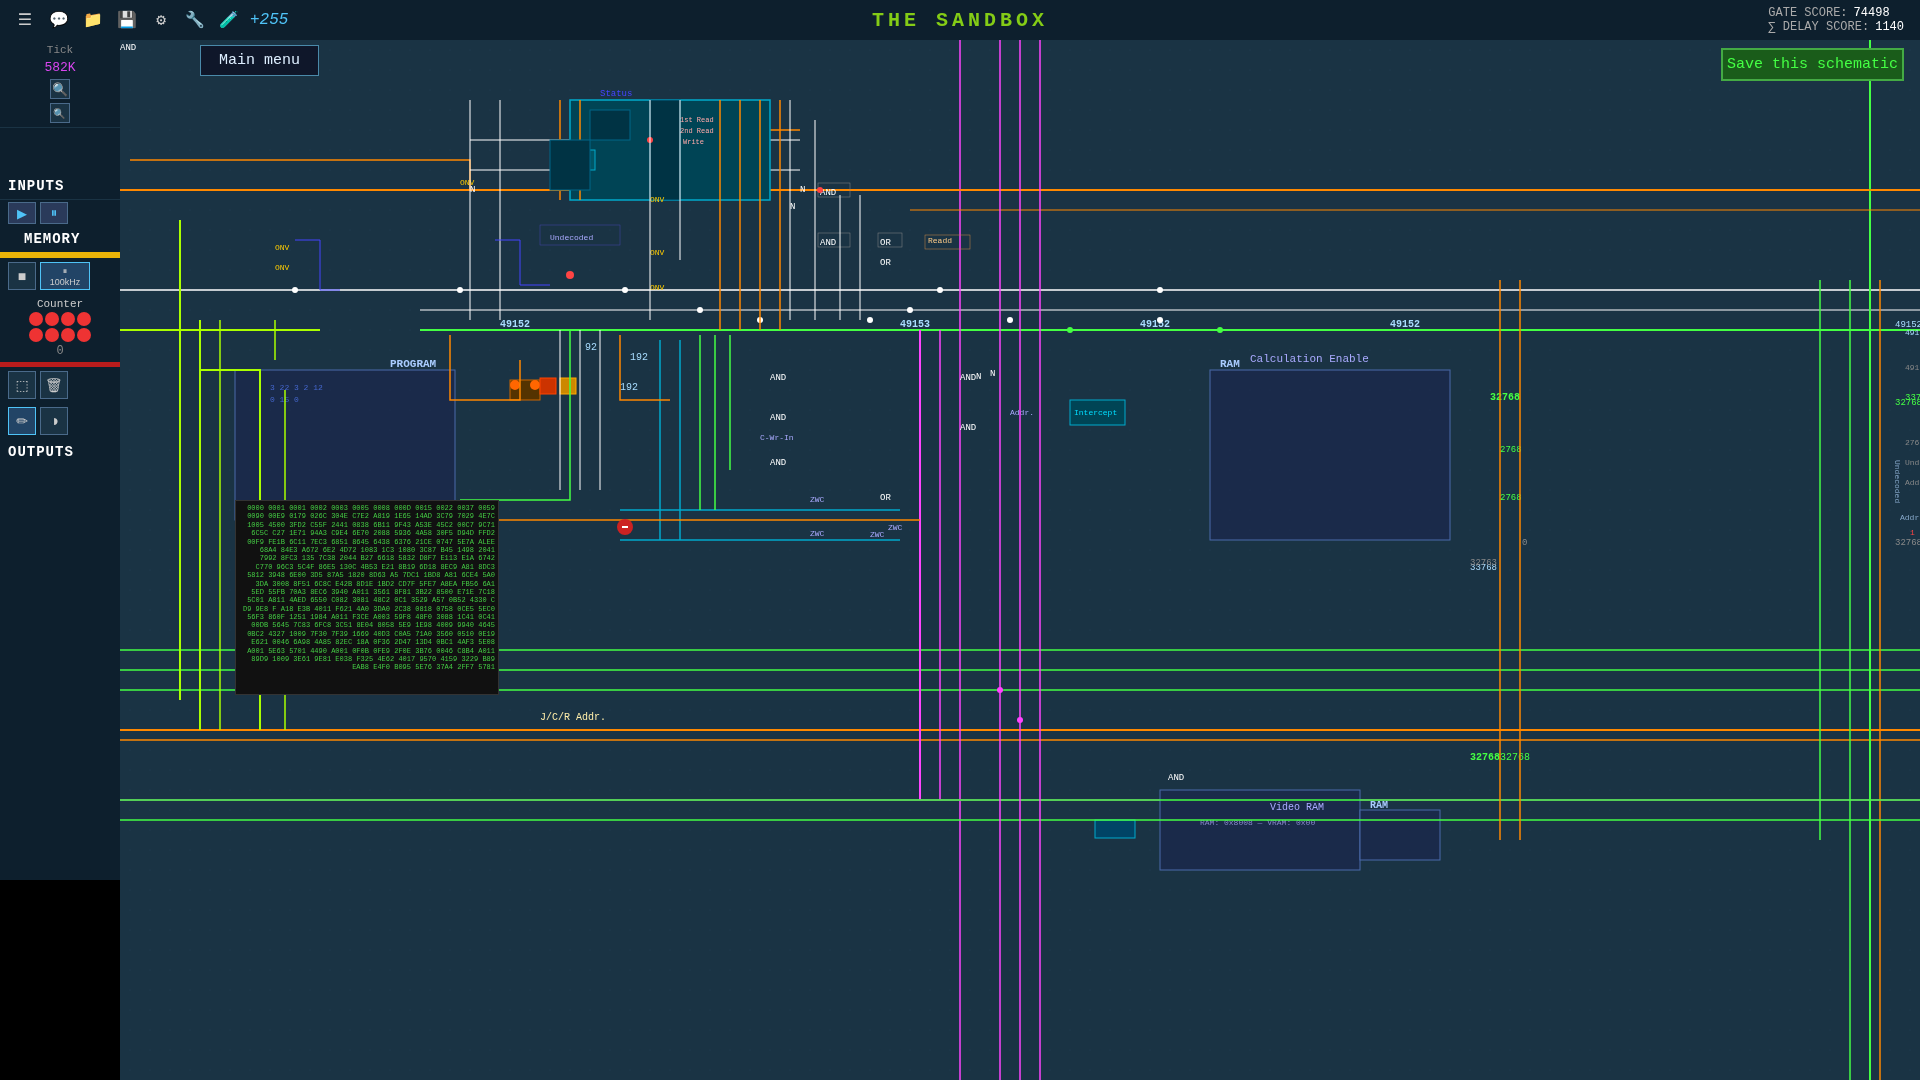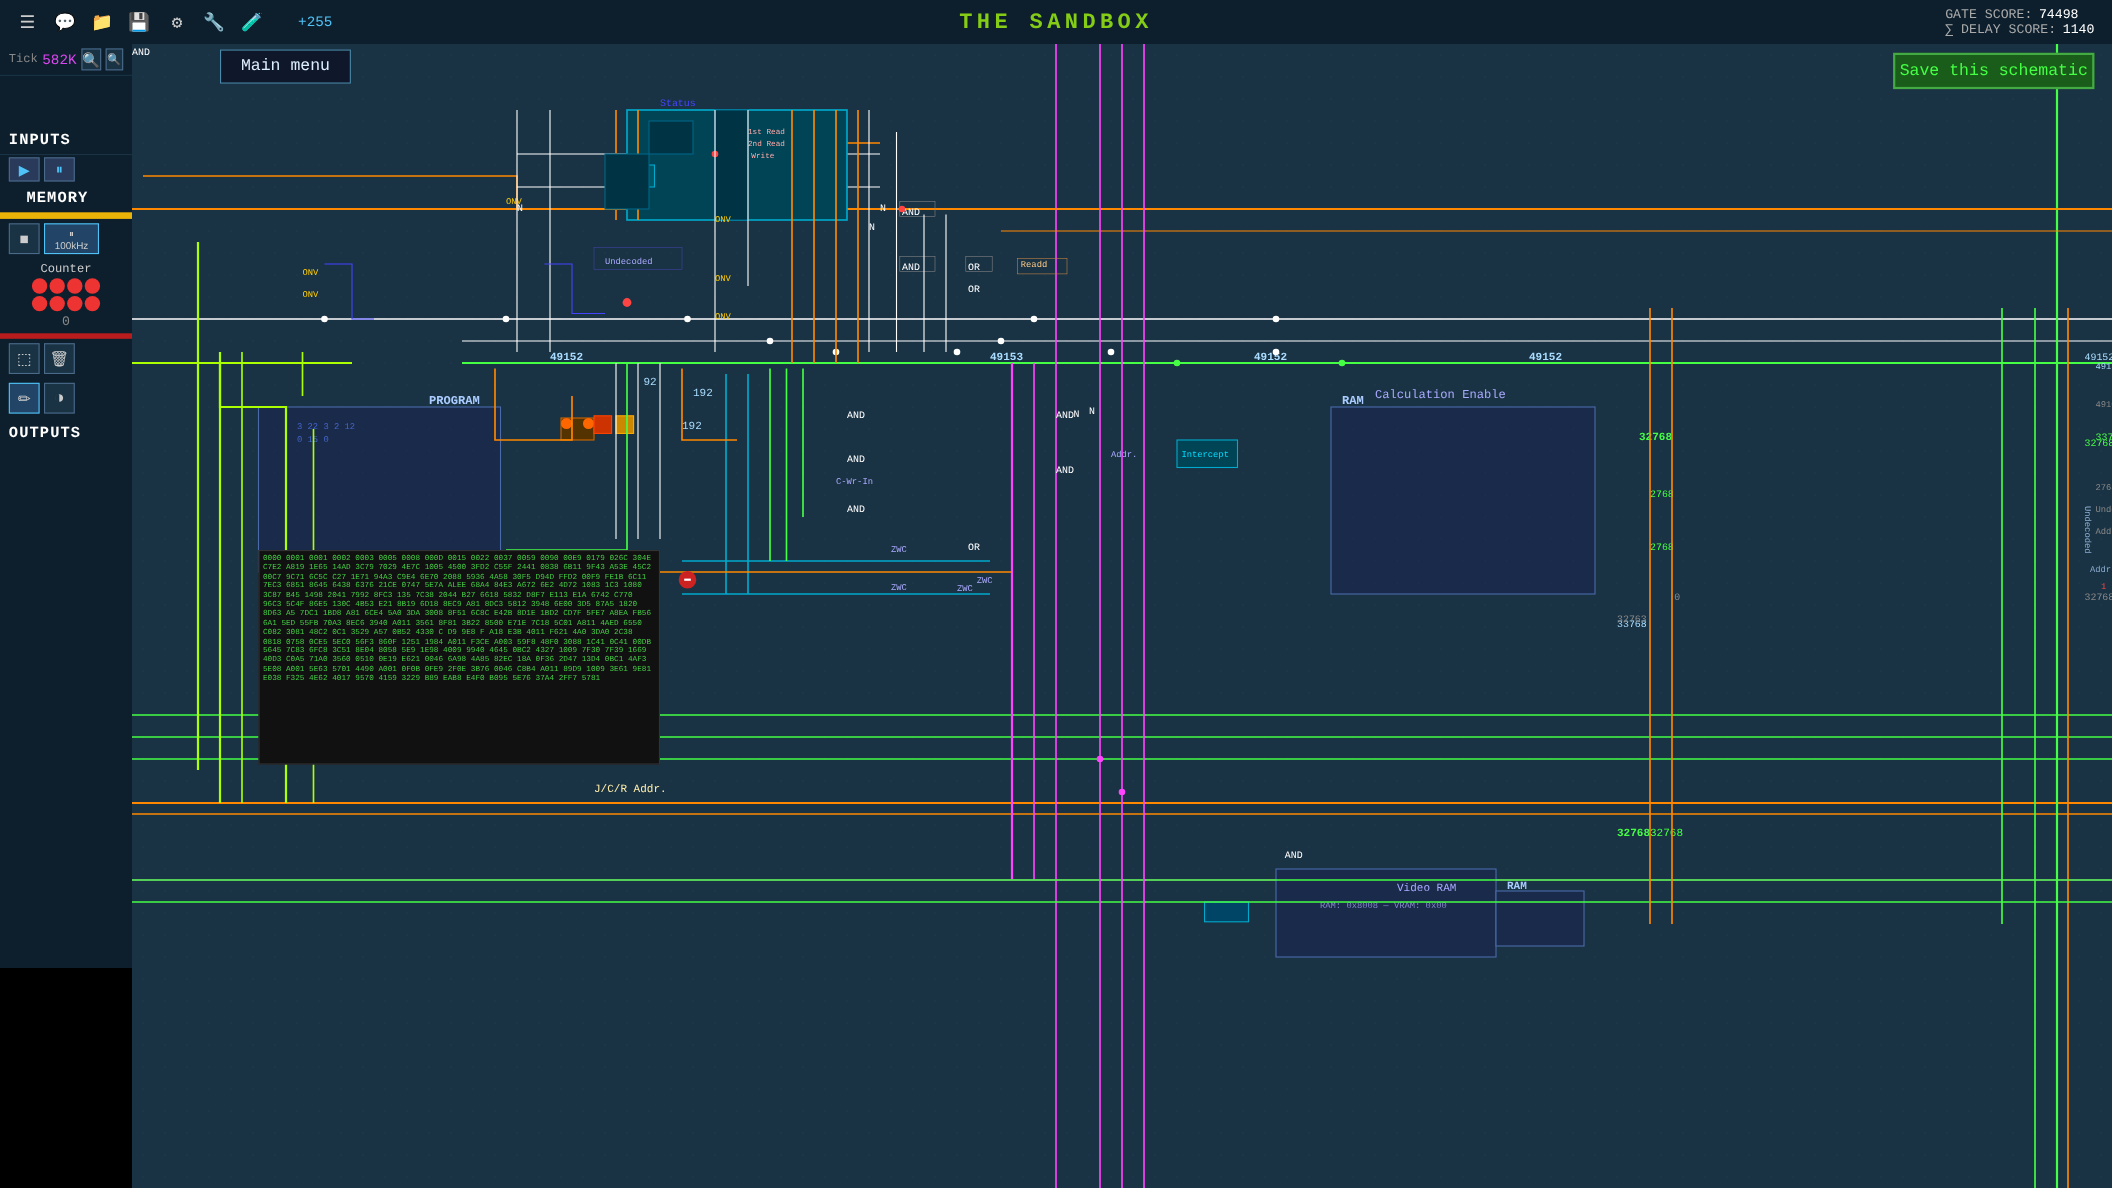--- a/index.html
+++ b/index.html
@@ -34,22 +34,23 @@
       height: 26px;
       display: flex;
       align-items: center;
       justify-content: center;
       color: #ccc;
       font-size: 16px;
       cursor: pointer;
     }
     .topbar-plus {
       color: #4fc3f7;
-      font-size: 13px;
-      margin-left: 21px;
+      font-size: 16px;
+      margin-left: 0;
+      font-style: italic;
     }
     .topbar-title {
       position: absolute;
       left: 50%;
       transform: translateX(-50%);
       font-size: 20px;
       font-weight: bold;
       letter-spacing: 4px;
       color: #84cc16;
     }
@@ -114,20 +115,21 @@
 
     
     .tick-row {
       display: flex;
       align-items: center;
       padding: 4px 8px;
       gap: 4px;
       font-size: 12px;
       color: #aaa;
       border-bottom: 1px solid #1a3344;
+      flex-direction: column;
     }
     .tick-value { color: #d946ef; font-size: 13px; }
     .zoom-btn {
       width: 20px; height: 20px;
       background: #1a3344;
       border: 1px solid #4a6a8a;
       color: #ccc;
       cursor: pointer;
       font-size: 13px;
       display: flex; align-items: center; justify-content: center;
@@ -250,30 +252,31 @@
       position: absolute;
       top: 0; left: 0;
       width: 100%; height: 100%;
     }
 
     
     .hex-dump {
       position: absolute;
       left: 115px;
       top: 460px;
-      width: 365px;
+      width: 264px;
       height: 195px;
       background: #111;
       border: 1px solid #333;
       font-family: 'Courier New', monospace;
       font-size: 7px;
       color: #44cc44;
       padding: 3px;
       overflow: hidden;
       line-height: 1.2;
+      text-align: right;
     }
 
   </style>
 </head>
 <body>
 
 <div id="topbar">
   <div class="topbar-icons">
     <div class="topbar-icon">☰</div>
     <div class="topbar-icon">💬</div>

